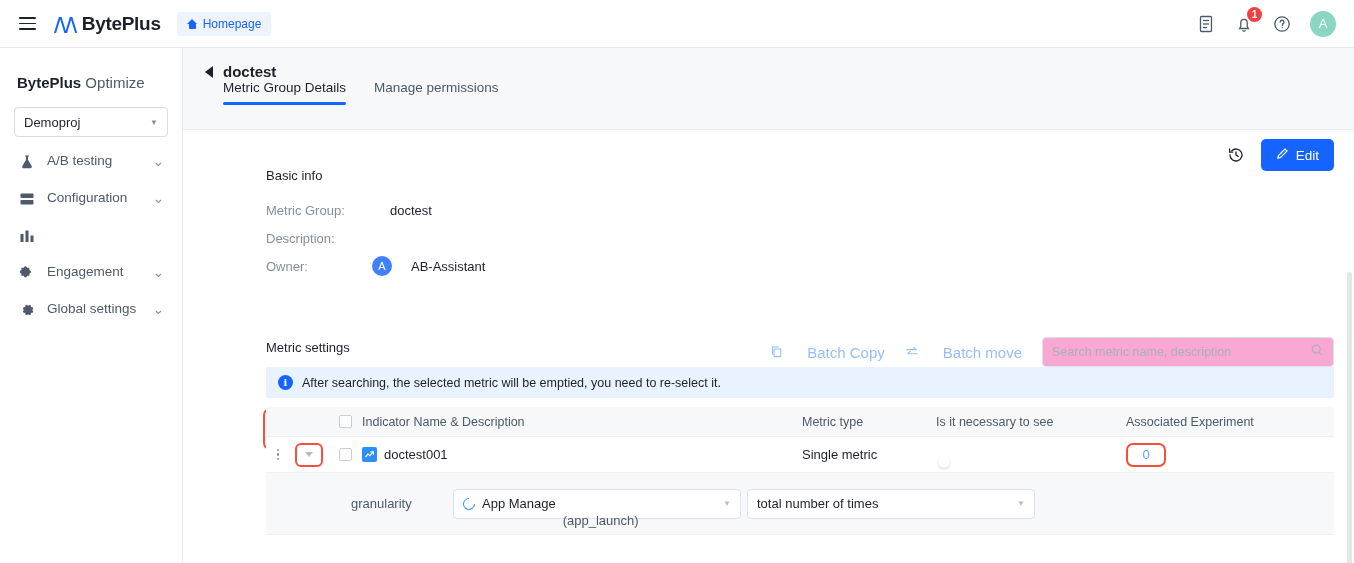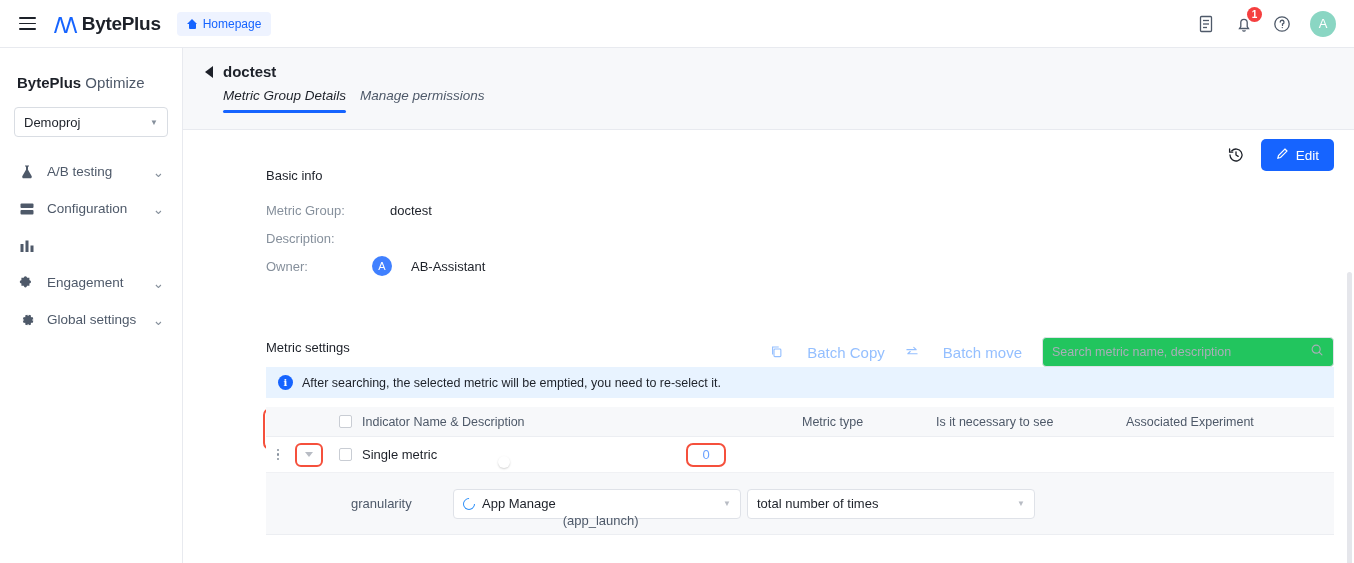--- a/index.html
+++ b/index.html
@@ -57,35 +57,35 @@
   .side-title span { color:#4e5969; font-weight:400;}
   .proj-select {
     margin: 16px 14px 0 14px; height: 30px;
     border:1px solid #d9dde3; border-radius:4px;
     display:flex; align-items:center; padding: 0 9px;
     font-size:13px; color:#1d2129; cursor:pointer;
   }
   .proj-select .caret { margin-left:auto; color:#86909c; font-size:8px;}
   .nav { margin-top: 16px;}
   .nav-item {
-    height:37px; display:flex; align-items:center; padding-left: 18px;
+    height:37px; display:flex; padding-left: 18px;
     font-size:13.5px; color:#4e5969; cursor:pointer; gap: 12px;
   }
   .nav-ico { width:17px; height:17px; color:#4e5969; display:flex; align-items:center; justify-content:center; flex:0 0 17px;}
   .nav-chev { margin-left:auto; margin-right:18px; color:#86909c;}
 
   
   .page-head {
     position:absolute; top:48px; left:183px; width:1171px; height:82px;
     background:#f7f8fa; border-bottom:1px solid #e8eaef;
   }
   .back-row { display:flex; align-items:center; gap:10px; padding: 15px 0 0 22px;}
   .back-arrow { width:0;height:0;border-top:6px solid transparent;border-bottom:6px solid transparent;border-right:8px solid #1d2129; cursor:pointer;}
   .page-title { font-size:15px; font-weight:700; color:#1d2129;}
-  .tabs { display:flex; gap:14px; padding-left:40px; margin-top:8px;font-style:italic;}
+  .tabs { display:flex; gap:28px; padding-left:40px; margin-top:0;}
   .tab { font-size:13.5px; color:#4e5969; padding-bottom:9px; cursor:pointer; position:relative;}
   .tab.active { color:#1d2129;}
   .tab.active:after {
     content:""; position:absolute; left:0; right:0; bottom:-1px; height:3px; background:#1664ff; border-radius:2px;
   }
 
   
   .content {
     position:absolute; top:130px; left:183px; width:1171px; height:433px;
     background:#ffffff; overflow:hidden;
@@ -113,21 +113,21 @@
     border:2.5px solid #f5503c; border-radius:7px; padding: 4px 8px;
     display:flex; align-items:center; font-size:13px;
   }
   .cat-row .info-label { width:128px;}
 
   .metric-title { top: 210px;}
   .toolbar { position:absolute; right:20px; top:207px; display:flex; align-items:center; gap:20px;}
   .tool-link { font-size:15px; color:#94bfff; display:flex; align-items:center; gap:24px; cursor:pointer;}
   .search-box {
     width:292px; height:30px; border:1px solid #dfe2e8; border-radius:4px;
-    display:flex; align-items:center; padding:0 9px; gap:6px; background:#22c55e;
+    display:flex; align-items:center; padding:0 9px; gap:6px; background:#f9a8d4;
   }
   .search-box input {
     flex:1; border:none; outline:none; font-size:12.5px; color:#1d2129;
     font-family:inherit; background:transparent;
   }
   .search-box input::placeholder { color:#a9aeb8;}
 
   .banner {
     position:absolute; left:83px; top:237px; width:1068px; height:31px;
     background:#e8f3ff; display:flex; align-items:center; padding-left:12px; gap:9px;
@@ -424,20 +424,29 @@
           </span>
       </div>
       <div class="c-exp">
         <span class="exp-box">
           <span class="exp-caret"></span>
         </span>
       </div>
       <div class="c-chk">
           <span class="chk"></span>
         </div>
+      <div class="c-name">
+        <span class="metric-ico">
+          <svg width="11" height="11" viewBox="0 0 12 12" fill="none" stroke="#fff" stroke-width="1.3" stroke-linecap="round">
+            <path d="M2 8.2l2.4-2.6 2 1.6L9.8 3.4"></path>
+              <path d="M7.6 3.2h2.6v2.5"></path>
+          </svg>
+        </span>
+        <span>doctest001</span>
+      </div>
       <div class="c-type">Single metric</div>
       <div class="c-need">
         <span class="toggle"></span>
       </div>
       <div class="c-assoc">
         <span class="assoc-box">
           <span class="assoc-link">0</span>
         </span>
       </div>
     </div>

